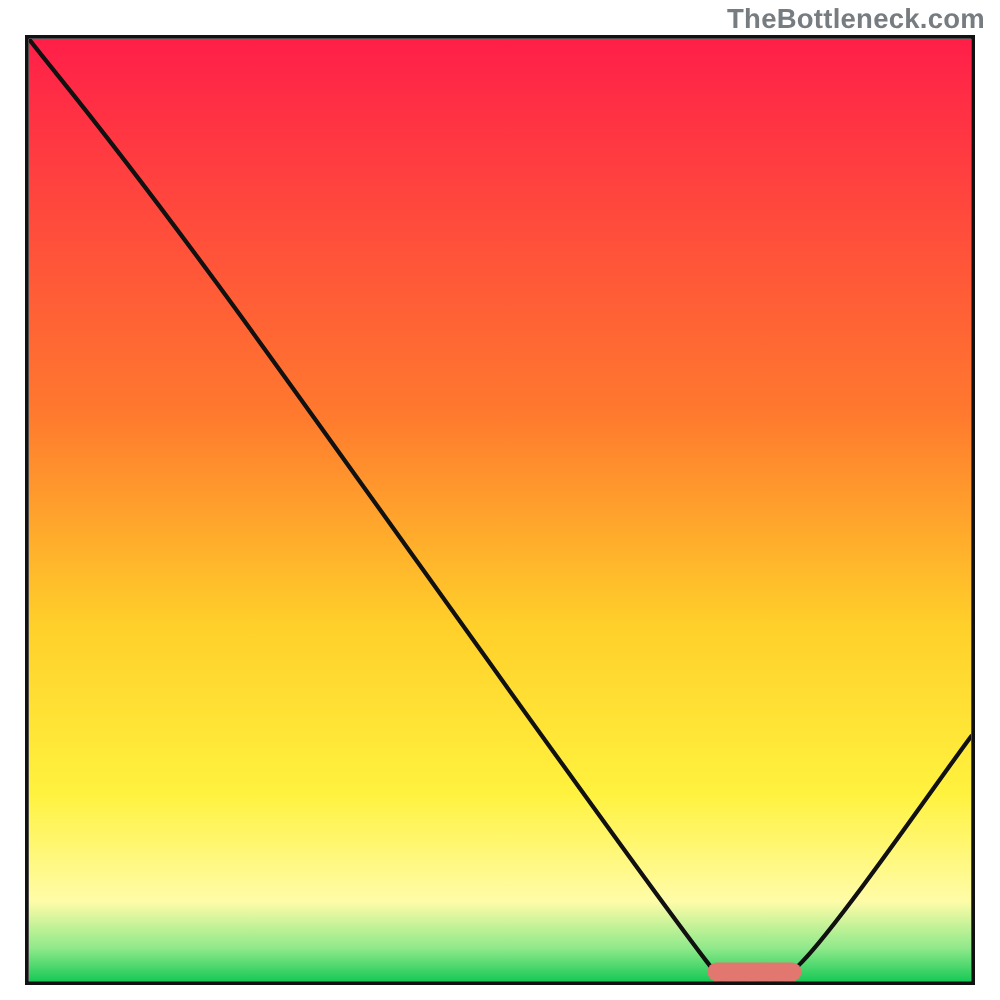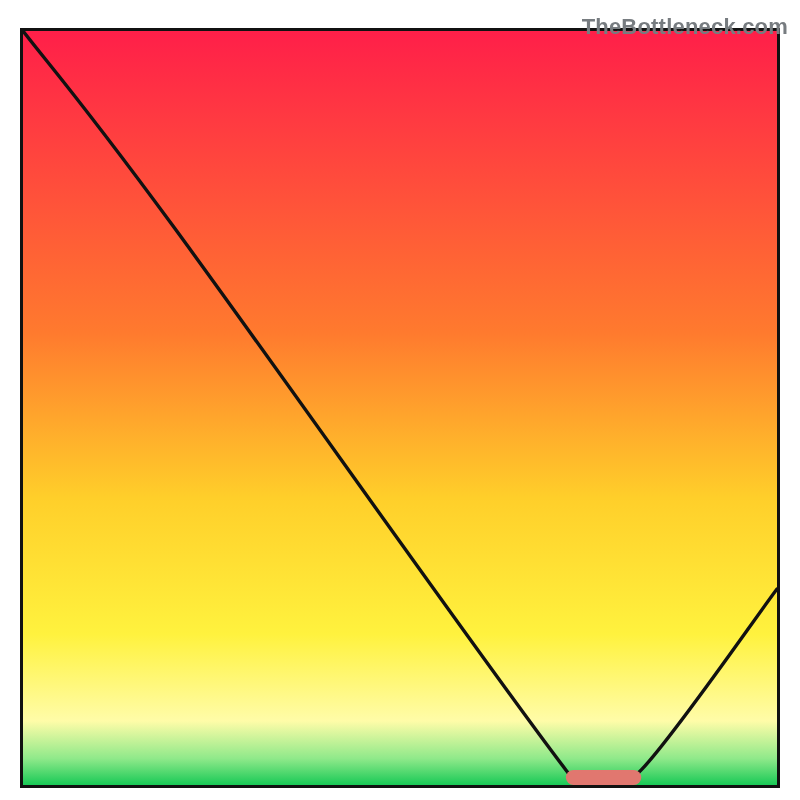--- a/index.html
+++ b/index.html
@@ -12,21 +12,21 @@
     overflow: hidden;
   }
   .stage {
     position: relative;
     width: 800px;
     height: 800px;
     box-sizing: border-box;
   }
   .watermark {
     position: absolute;
-    top: 14px;
+    top: 2px;
     right: 12px;
     font-size: 22px;
     font-weight: 600;
     color: #777c80;
     letter-spacing: 0.2px;
     z-index: 3;
     user-select: none;
   }
   .plot-frame {
     position: absolute;

